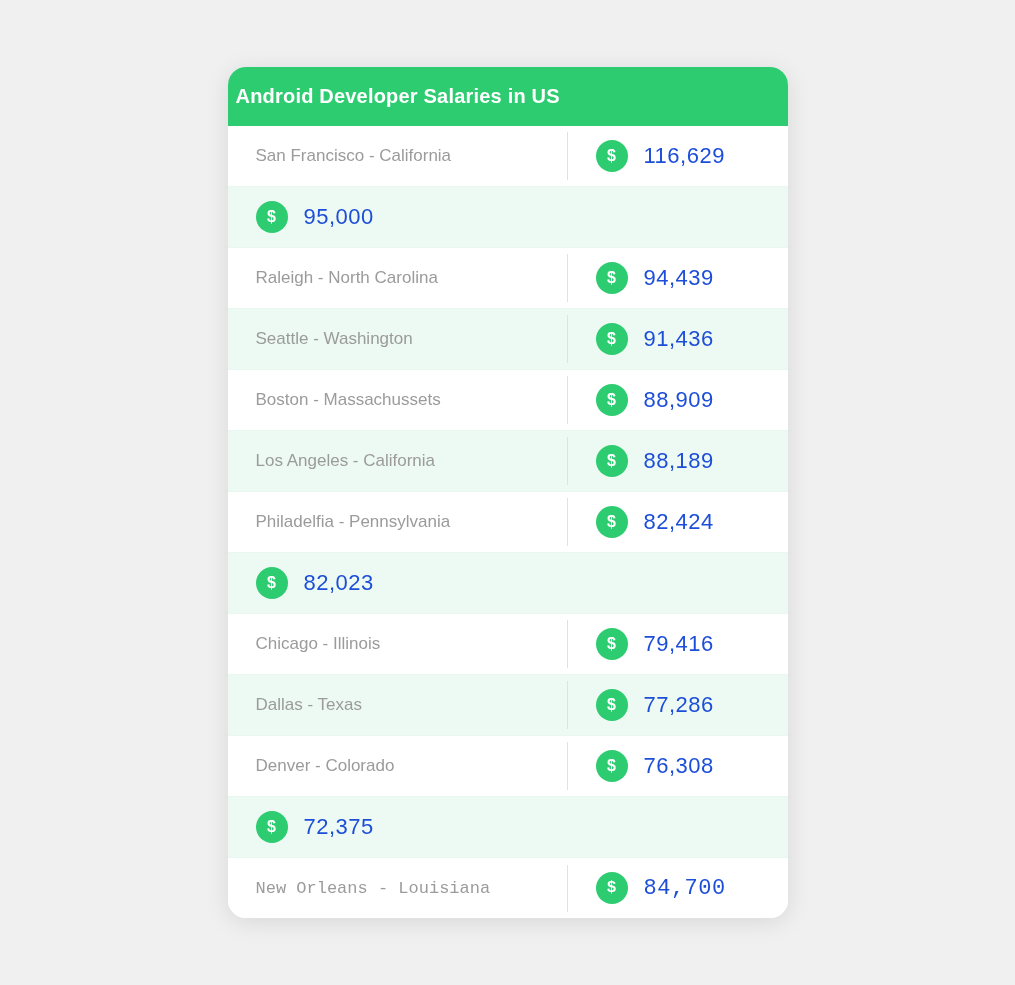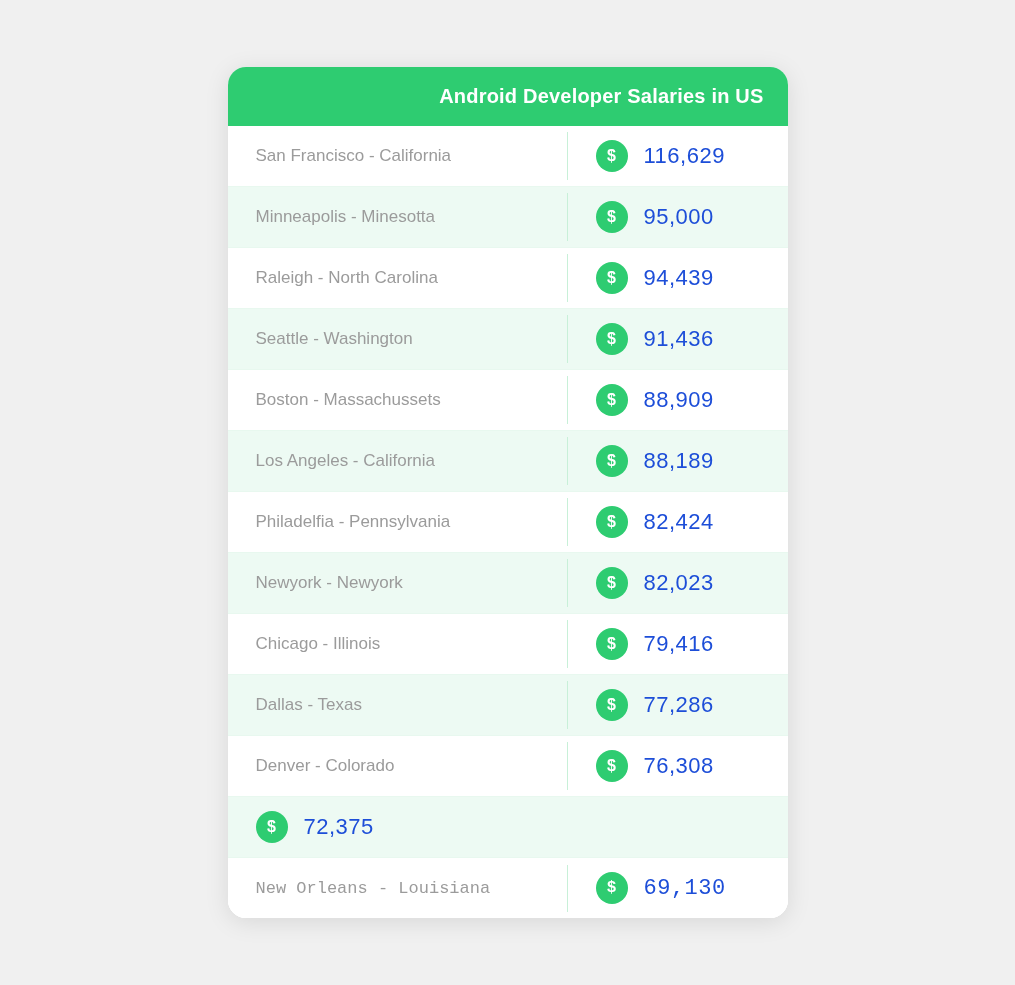--- a/index.html
+++ b/index.html
@@ -21,22 +21,22 @@
     .card {
       background: #ffffff;
       border-radius: 18px;
       overflow: hidden;
       width: 560px;
       box-shadow: 0 4px 24px rgba(0,0,0,0.10);
     }
 
     .card-header {
       background: #2ecc71;
-      padding: 18px 24px;
-      text-align: right;
+      padding: 18px 8px;
+      text-align: left;
     }
 
     .card-header-title {
       color: #ffffff;
       font-size: 20px;
       font-weight: 700;
       letter-spacing: 0.2px;
     }
 
     .table-body {
@@ -110,21 +110,20 @@
   </div>
   <div class="table-body" id="table-body">
   <div class="table-row white">
         <div class="cell-city">San Francisco - California</div>
         <div class="cell-salary">
           <div class="dollar-icon">$</div>
           <span class="salary-value">116,629</span>
         </div>
       </div>
       <div class="table-row shaded">
-        <div class="cell-city">Minneapolis - Minesotta</div>
         <div class="cell-salary">
           <div class="dollar-icon">$</div>
           <span class="salary-value">95,000</span>
         </div>
       </div>
       <div class="table-row white">
         <div class="cell-city">Raleigh - North Carolina</div>
         <div class="cell-salary">
           <div class="dollar-icon">$</div>
           <span class="salary-value">94,439</span>
@@ -152,21 +151,20 @@
         </div>
       </div>
       <div class="table-row white">
         <div class="cell-city">Philadelfia - Pennsylvania</div>
         <div class="cell-salary">
           <div class="dollar-icon">$</div>
           <span class="salary-value">82,424</span>
         </div>
       </div>
       <div class="table-row shaded">
-        <div class="cell-city">Newyork - Newyork</div>
         <div class="cell-salary">
           <div class="dollar-icon">$</div>
           <span class="salary-value">82,023</span>
         </div>
       </div>
       <div class="table-row white">
         <div class="cell-city">Chicago - Illinois</div>
         <div class="cell-salary">
           <div class="dollar-icon">$</div>
           <span class="salary-value">79,416</span>
@@ -189,17 +187,17 @@
       <div class="table-row shaded">
         <div class="cell-salary">
           <div class="dollar-icon">$</div>
           <span class="salary-value">72,375</span>
         </div>
       </div>
       <div class="table-row white">
         <div class="cell-city">New Orleans - Louisiana</div>
         <div class="cell-salary">
           <div class="dollar-icon">$</div>
-          <span class="salary-value">69,130</span>
+          <span class="salary-value">84,700</span>
         </div>
       </div>
     </div>
 </div>
 
 </body></html>

